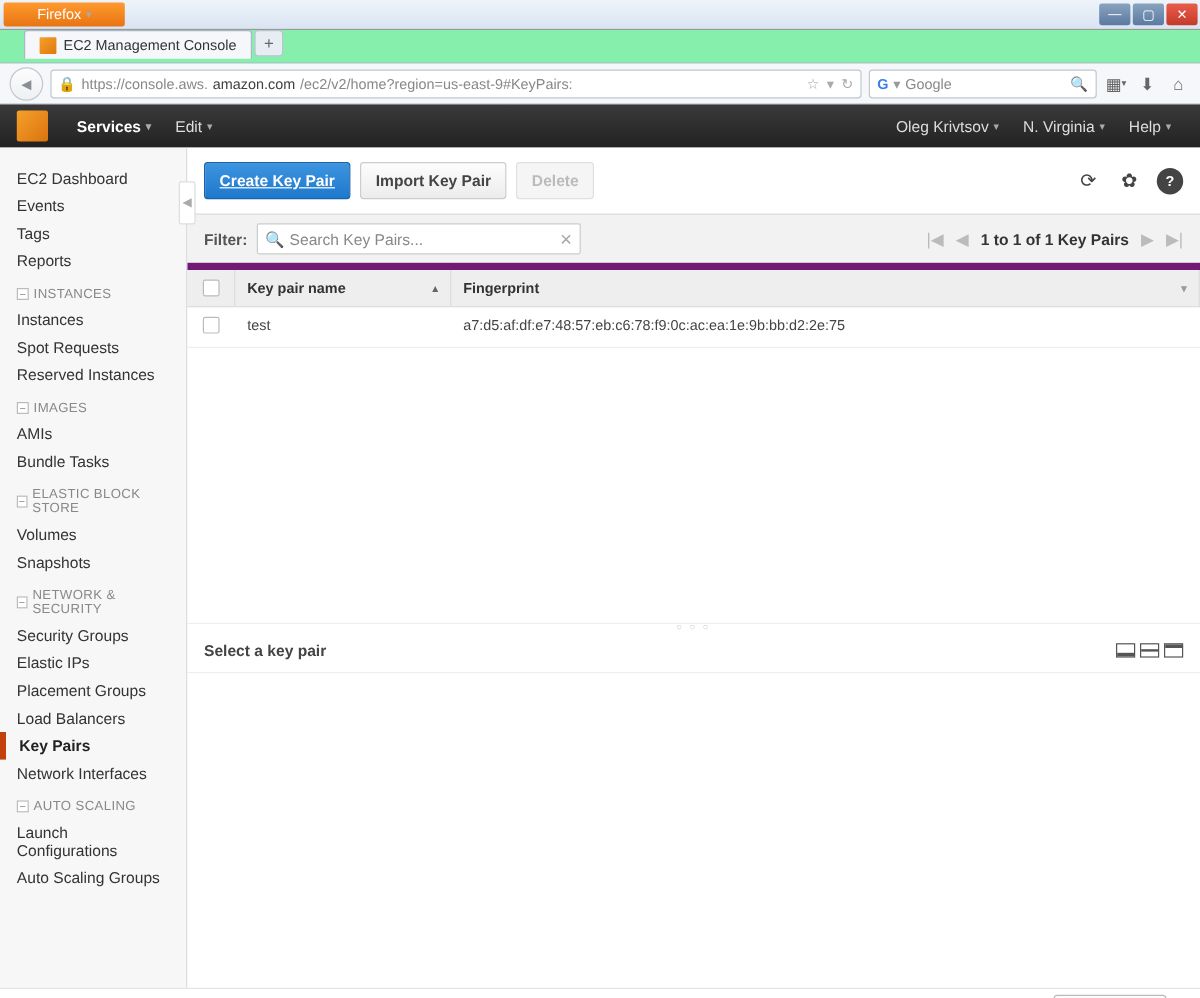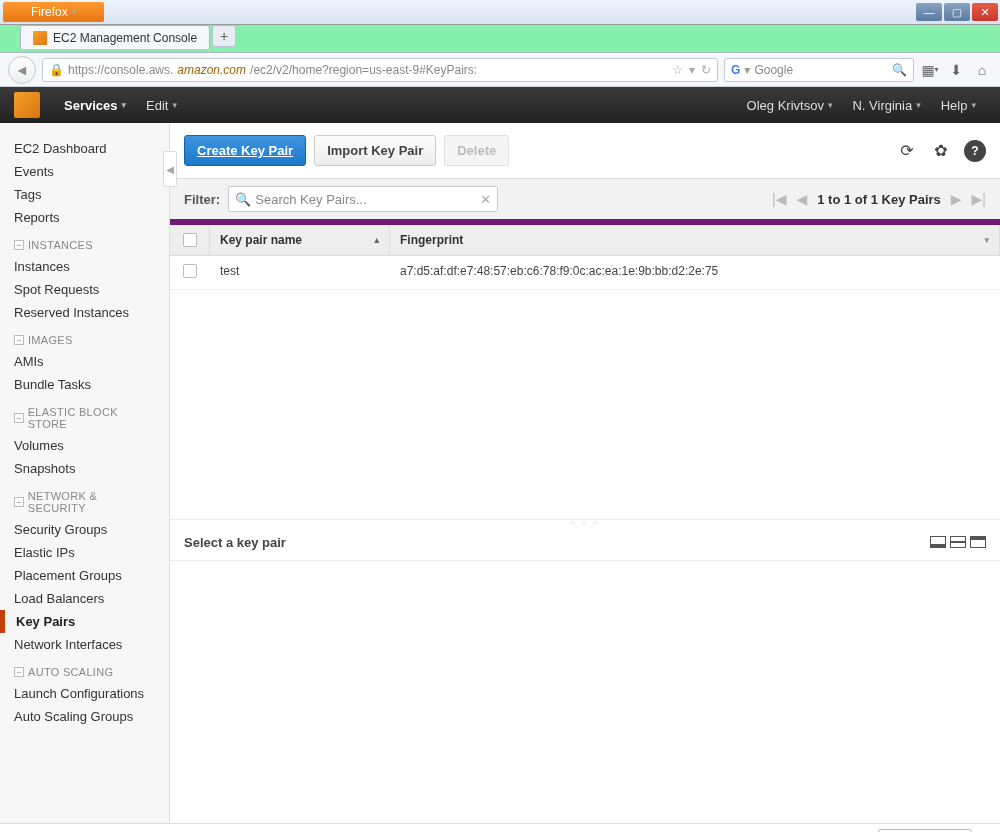--- a/index.html
+++ b/index.html
@@ -17,36 +17,36 @@
 
 .browser-tabs { height: 28px; background: #86efac; display: flex; align-items: flex-start; padding-left: 20px; gap: 2px; border-bottom: 1px solid #a8b8c8; }
 .tab { background: #f5f7fa; border: 1px solid #a8b8c8; border-bottom: none; border-radius: 3px 3px 0 0; padding: 4px 12px; font-size: 12px; display: flex; align-items: center; gap: 6px; height: 24px; }
 .tab-add { width: 24px; height: 22px; background: #e8edf3; border: 1px solid #b8c4d0; border-radius: 3px; display: flex; align-items: center; justify-content: center; color: #666; font-size: 14px; margin-bottom: 2px; }
 .cube-icon { width: 14px; height: 14px; background: linear-gradient(135deg, #f6a02a 0%, #e07810 100%); border-radius: 1px; display:inline-block; }
 
 
 .url-bar { height: 34px; background: #f5f7fa; border-bottom: 1px solid #c8d0d8; display: flex; align-items: center; padding: 0 8px; gap: 6px; }
 .nav-back { width: 28px; height: 28px; border-radius: 50%; border: 1px solid #c0c8d0; background: linear-gradient(#fdfdfd,#eef0f2); display: flex; align-items: center; justify-content: center; color: #8a8f95; font-size: 14px; }
 .url-field { flex: 1; height: 24px; border: 1px solid #c0c8d0; border-radius: 3px; background: #fff; display: flex; align-items: center; padding: 0 6px; font-size: 12px; color: #888; gap: 4px; }
-.url-field .b { color: #a16207; font-weight: normal; font-style: italic; }
+.url-field .b { color: #404040; font-weight: normal; }
 .url-tail { margin-left: auto; display: flex; gap: 6px; color: #aaa; align-items:center;}
 .search-box { width: 190px; height: 24px; border: 1px solid #c0c8d0; border-radius: 3px; background: #fff; display: flex; align-items: center; padding: 0 6px; font-size: 12px; color: #888; gap: 4px; }
 .toolbar-icon { width: 20px; height: 20px; display: flex; align-items: center; justify-content: center; color: #666; font-size: 14px; }
 
 
 .aws-nav { height: 36px; background: linear-gradient(#3a3a3a, #222); display: flex; align-items: center; padding: 0 14px; color: #ddd; font-size: 13px; }
 .aws-logo { width: 26px; height: 26px; background: linear-gradient(135deg, #f6a02a, #d97410); border-radius: 2px; margin-right: 14px; }
 .nav-item { display: flex; align-items: center; gap: 4px; padding: 0 10px; cursor: pointer; }
 .nav-item.bold { color: #fff; font-weight: bold; }
 .nav-right { margin-left: auto; display: flex; }
 .caret { font-size: 9px; color: #aaa; }
 
 
 .main { display: flex; height: 700px; }
-.sidebar { width: 170px; background: #f7f7f7; border-right: 1px solid #ddd; padding: 14px 0 0 0; position: relative; }
+.sidebar { width: 156px; background: #f7f7f7; border-right: 1px solid #ddd; padding: 14px 0 0 0; position: relative; }
 .sb-link { padding: 4px 14px; font-size: 13px; color: #333; cursor: pointer; }
 .sb-link.active { color: #222; font-weight: bold; border-left: 5px solid #c2410c; padding-left: 11px; }
 .sb-group { padding: 10px 14px 4px 14px; font-size: 11px; color: #888; letter-spacing: 0.3px; display: flex; align-items: center; gap: 4px; }
 .sb-toggle { width: 10px; height: 10px; border: 1px solid #bbb; background: #fff; color: #888; font-size: 9px; line-height: 8px; text-align: center; }
 .collapse-handle { position: absolute; right: -8px; top: 28px; width: 14px; height: 36px; background: #fff; border: 1px solid #ddd; border-radius: 2px; display: flex; align-items: center; justify-content: center; color: #aaa; font-size: 10px; }
 
 .content { flex: 1; display: flex; flex-direction: column; background: #fff; }
 .toolbar { padding: 12px 14px; display: flex; align-items: center; gap: 8px; }
 .btn { padding: 7px 12px; border-radius: 3px; font-size: 13px; border: 1px solid #ccc; background: linear-gradient(#fdfdfd,#ececec); color: #444; font-weight: bold; cursor: pointer; }
 .btn.primary { background: linear-gradient(#3d95e0, #1e78cc); border-color: #1663a9; color: #fff; text-decoration: underline; }

